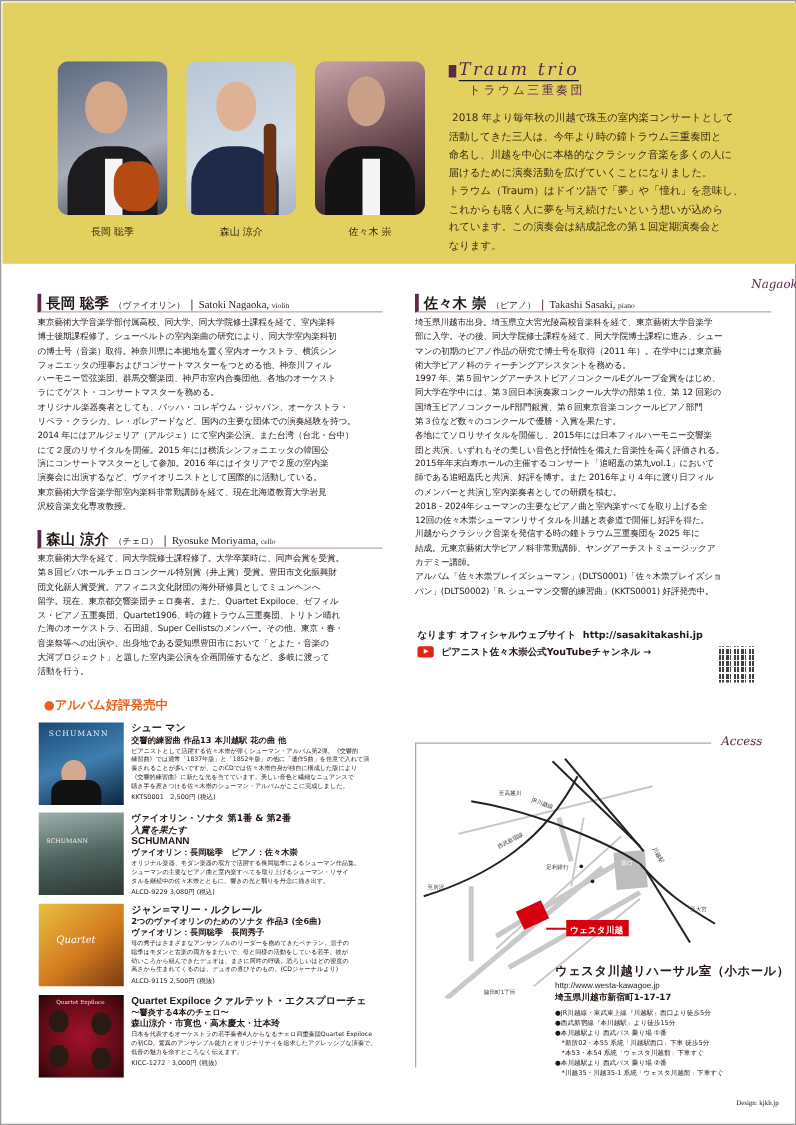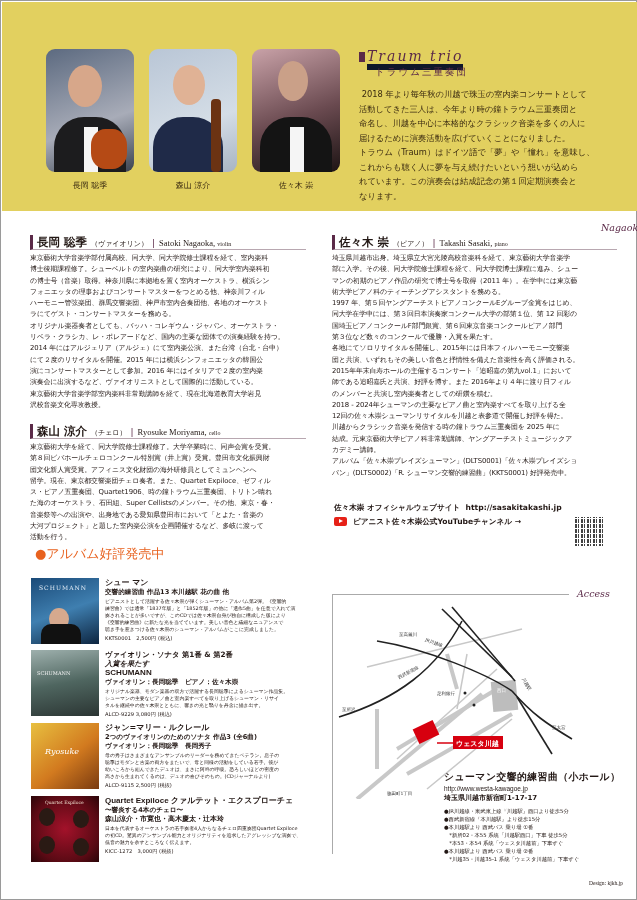--- a/index.html
+++ b/index.html
@@ -8,21 +8,21 @@
 .frame{position:absolute;left:0;top:0;width:637px;height:900px;border:1px solid #9a9a9a}
 
 .hero{position:absolute;left:1px;top:1px;width:635px;height:209px;background:#e2d05f}
 .photo{position:absolute;top:47px;width:88px;height:123px;border-radius:9px;overflow:hidden}
 .photo .bg{position:absolute;inset:0}
 .photo .face{position:absolute;border-radius:50%}
 .photo .suit{position:absolute;left:8px;right:8px;bottom:0;height:55px;border-radius:30px 30px 0 0}
 .photo .shirt{position:absolute;left:38px;width:14px;bottom:0;height:45px;background:#f5f5f5}
 .pname{position:absolute;top:178px;width:88px;text-align:center;font-size:8px;color:#3a2a10}
 .logo{position:absolute;left:357px;top:47px;width:120px;height:30px}
-.logo-script{position:absolute;left:8px;top:0;font-family:"DejaVu Serif",serif;font-style:italic;font-size:14px;color:#5b2a48;letter-spacing:2px;border-bottom:6px solid #0f172a;padding-bottom:0;line-height:15px}
+.logo-script{position:absolute;left:8px;top:0;font-family:"DejaVu Serif",serif;font-style:italic;font-size:14px;color:#5b2a48;letter-spacing:2px;border-bottom:1px solid #0f172a;padding-bottom:0;line-height:15px}
 .logo-kana{position:absolute;left:16px;top:17px;font-size:9.5px;color:#5b2a48;letter-spacing:2px}
 .logo-mark{position:absolute;left:0;top:3px;width:6px;height:10px;background:#5b2a48}
 .intro{position:absolute;left:357px;top:85px;width:268px;font-size:8.3px;line-height:14.5px;color:#3a2a10}
 .intro p{white-space:pre-wrap}
 
 .sec-title{position:absolute;font-family:"DejaVu Serif",serif;font-style:italic;font-size:9.5px;color:#5b2a48}
 .prof{position:absolute;width:276px}
 .ph{display:flex;align-items:baseline;border-left:3px solid #5b2a48;padding-left:4px;border-bottom:1px solid #b8a7b0;padding-bottom:1px;margin-bottom:3px;height:15px}
 .ph .jn{font-family:"DejaVu Serif",serif;font-weight:bold;font-size:11.5px;color:#231815}
 .ph .inst{font-family:Liberation Mono, monospace;font-size:7px;margin-left:4px}
@@ -32,21 +32,21 @@
 .pb{font-size:6.9px;line-height:11.3px;letter-spacing:-.1px;white-space:pre-wrap;color:#231815}
 
 .site{position:absolute;left:333px;top:502px;font-size:7.6px;font-weight:bold}
 .yt{position:absolute;left:333px;top:516px;display:flex;align-items:flex-start;font-size:7.6px;font-weight:bold}
 .yt-icon{width:13px;height:9px;background:#e62117;border-radius:2px;margin-right:6px;position:relative}
 .yt-icon:after{content:"";position:absolute;left:5px;top:2px;border-left:4px solid #fff;border-top:2.5px solid transparent;border-bottom:2.5px solid transparent}
 .qr{position:absolute;left:574px;top:516px;width:29px;height:29px;background:
 repeating-linear-gradient(90deg,#222 0 2px,#fff 2px 3px,#222 3px 4px,#fff 4px 6px),#fff;opacity:.85}
 .qr:before{content:"";position:absolute;inset:0;background:repeating-linear-gradient(0deg,transparent 0 2px,#fff 2px 3px,transparent 3px 5px)}
 
-.alb-title{position:absolute;left:34px;top:544px;font-size:13px;font-weight:normal;color:#e8621f}
+.alb-title{position:absolute;left:34px;top:556px;font-size:10px;font-weight:bold;color:#e8621f}
 .album{position:absolute;left:30px;width:285px;height:70px}
 .cover{position:absolute;left:0;top:0;width:68px;height:66px;overflow:hidden}
 .ainfo{position:absolute;left:74px;top:0;width:215px}
 .a-t1{font-size:8px;font-weight:bold;line-height:10px}
 .a-t2{font-size:6.6px;font-weight:bold;line-height:9px}
 .a-t3{font-size:8px;font-weight:bold;line-height:10px;font-family:"Liberation Sans",sans-serif}
 .a-body{font-size:4.9px;line-height:7.1px;margin-top:1px;white-space:pre-wrap}
 .a-code{font-size:5.2px;line-height:8px;margin-top:1px}
 
 .acc-line{position:absolute;left:331px;top:593px;width:237px;height:1px;background:#aaa}
@@ -174,21 +174,21 @@
 2018 - 2024年シューマンの主要なピアノ曲と室内楽すべてを取り上げる全
 12回の佐々木崇シューマンリサイタルを川越と表参道で開催し好評を得た。
 川越からクラシック音楽を発信する時の鐘トラウム三重奏団を 2025 年に
 結成。元東京藝術大学ピアノ科非常勤講師、ヤングアーチストミュージックア
 カデミー講師。
 アルバム「佐々木崇プレイズシューマン」(DLTS0001)「佐々木崇プレイズショ
 パン」(DLTS0002)「R. シューマン交響的練習曲」(KKTS0001) 好評発売中。</div>
   </div>
 
   <div class="site">
-    <span>佐々木崇 オフィシャルウェブサイト</span>&nbsp;&nbsp;<span>http://sasakitakashi.jp</span>
+    <span>なります オフィシャルウェブサイト</span>&nbsp;&nbsp;<span>http://sasakitakashi.jp</span>
   </div>
   <div class="yt">
     <span class="yt-icon"></span>
     <span>ピアニスト佐々木崇公式YouTubeチャンネル →</span>
   </div>
   <div class="qr"></div>
 
   <div class="alb-title">●アルバム好評発売中</div>
 
   <div class="album" style="top:577px">
@@ -220,21 +220,21 @@
       <div class="a-t2" style="font-weight:bold">ヴァイオリン：長岡聡季　ピアノ：佐々木崇</div>
       <div class="a-body">オリジナル楽器、モダン楽器の双方で活躍する長岡聡季によるシューマン作品集。
 シューマンの主要なピアノ曲と室内楽すべてを取り上げるシューマン・リサイ
 タルを継続中の佐々木崇とともに、響きの光と翳りを丹念に描き出す。</div>
       <div class="a-code">ALCD-9229 3,080円 (税込)</div>
     </div>
   </div>
 
   <div class="album" style="top:722px">
     <div class="cover" style="background:linear-gradient(140deg,#e8c040,#d27a1f 55%,#7a3a10)">
-      <div style="position:absolute;left:14px;top:24px;font-family:'DejaVu Serif',serif;font-style:italic;font-size:8px;color:#fff">Ryosuke</div>
+      <div style="position:absolute;left:14px;top:24px;font-family:'DejaVu Serif',serif;font-style:italic;font-size:8px;color:#fff">Quartet</div>
     </div>
     <div class="ainfo">
       <div class="a-t1">ジャン=マリー・ルクレール</div>
       <div class="a-t2">2つのヴァイオリンのためのソナタ 作品3 (全6曲)</div>
       <div class="a-t2">ヴァイオリン：長岡聡季　長岡秀子</div>
       <div class="a-body">母の秀子はさまざまなアンサンブルのリーダーを務めてきたベテラン。息子の
 聡季はモダンと古楽の両方をまたいで、母と同様の活動をしている若手。彼が
 幼いころから組んできたデュオは、まさに阿吽の呼吸。恐ろしいほどの密度の
 高さから生まれてくるのは、デュオの喜びそのもの。(CDジャーナルより)</div>
       <div class="a-code">ALCD-9115 2,500円 (税抜)</div>
@@ -302,21 +302,21 @@
       <text x="215" y="130" font-size="4.5" fill="#333" font-family="DejaVu Sans, sans-serif">至大宮</text>
       <text x="50" y="196" font-size="4.5" fill="#333" font-family="DejaVu Sans, sans-serif">脇田町1丁目</text>
       <text x="160" y="93" font-size="4.5" fill="#fff" font-family="DejaVu Sans, sans-serif">西口</text>
       <text x="0" y="0" font-size="4.5" fill="#333" font-family="DejaVu Sans, sans-serif" transform="translate(62,80) rotate(-28)">西武新宿線</text>
       <text x="0" y="0" font-size="4.5" fill="#333" font-family="DejaVu Sans, sans-serif" transform="translate(88,42) rotate(20)">JR川越線</text>
       <text x="0" y="0" font-size="4.5" fill="#333" font-family="DejaVu Sans, sans-serif" transform="translate(185,80) rotate(60)">川越駅</text>
     </svg>
   </div>
 
   <div class="venue">
-    <div class="v-name">シューマン交響的練習曲（小ホール）</div>
+    <div class="v-name">ウェスタ川越リハーサル室（小ホール）</div>
     <div class="v-url">http://www.westa-kawagoe.jp</div>
     <div class="v-addr">埼玉県川越市新宿町1-17-17</div>
     <div class="v-list">
       <div>●JR川越線・東武東上線『川越駅』西口より徒歩5分</div>
       <div>●西武新宿線『本川越駅』より徒歩15分</div>
       <div>●本川越駅より 西武バス 乗り場 ①番</div>
       <div>　*新所02・本55 系統「川越駅西口」下車 徒歩5分</div>
       <div>　*本53・本54 系統「ウェスタ川越前」下車すぐ</div>
       <div>●本川越駅より 西武バス 乗り場 ②番</div>
       <div>　*川越35・川越35-1 系統「ウェスタ川越前」下車すぐ</div>

